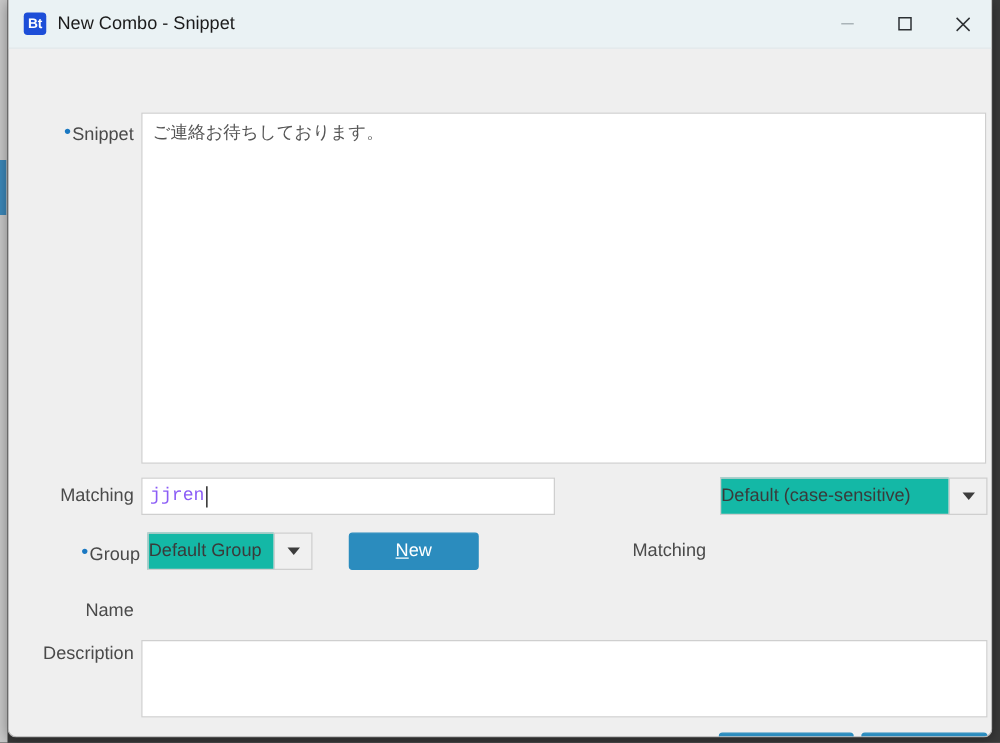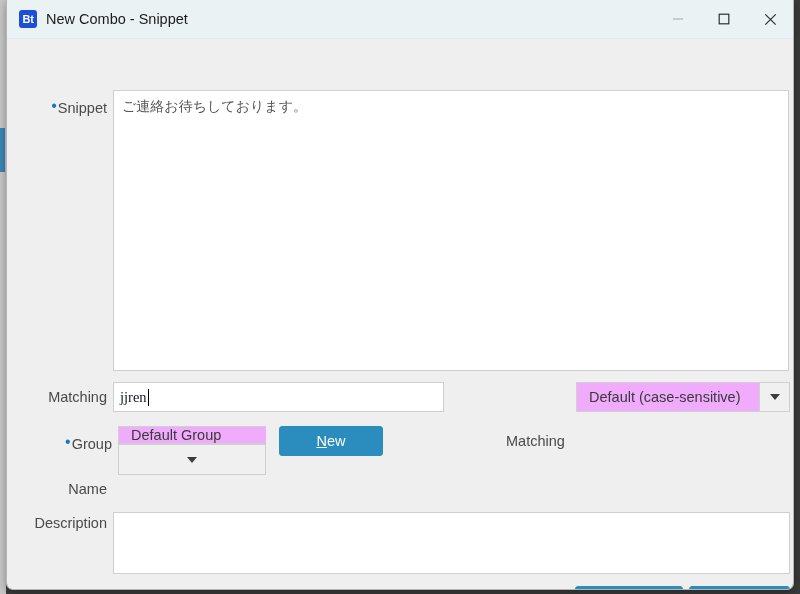--- a/index.html
+++ b/index.html
@@ -97,23 +97,23 @@
   .req-dot {
     color: #1a78c2;
     font-size: 16px;
     vertical-align: 2px;
     margin-right: 1px;
   }
 
   .field {
     background: #ffffff;
     border: 1px solid #cfcfcf;
-    font-family: Liberation Serif, serif;
-    font-size: 14.5px;
-    color: #0f172a;
+    font-family: Liberation Mono, monospace;
+    font-size: 14.5px;
+    color: #8b5cf6;
     padding: 4px 6px;
     outline: none;
     resize: none;
   }
   textarea.field { line-height: 1.45; }
 
   
   #lbl-snippet { position: absolute; left: 0px;  top: 58px;  width: 100px; }
   #snippet-box {
     position: absolute; left: 106px; top: 51px;
@@ -143,44 +143,44 @@
   #lbl-case { position: absolute; left: 441px; top: 350px; width: 122px; text-align: right; }
 
   
   .combo {
     position: absolute;
     display: flex;
     height: 30px;
   }
   .combo .cvalue {
     flex: 1 1 auto;
-    background: #f0abfc;
+    background: #14b8a6;
     border: 1px solid #cfcfcf;
     border-right: none;
     font-size: 14.5px;
     color: #3a3a3a;
     display: flex; align-items: center;
-    padding: 0 12px;
+    padding: 0 0;
     white-space: nowrap;
   }
   .combo .carrow {
     flex: 0 0 31px;
     background: #f0f0f0;
     border: 1px solid #cfcfcf;
     display: flex; align-items: center; justify-content: center;
   }
   .tri {
     width: 0; height: 0;
     border-left: 5.5px solid transparent;
     border-right: 5.5px solid transparent;
     border-top: 6px solid #3c3c3c;
   }
 
   #combo-case  { left: 569px; top: 343px; width: 214px; }
-  #combo-group { left: 111px; top: 387px; width: 148px; flex-direction: column; }
+  #combo-group { left: 111px; top: 387px; width: 132px; }
   #combo-match { left: 631px; top: 387px; width: 152px; }
 
   
   #lbl-group { position: absolute; left: 0px; top: 394px; width: 105px; }
   #btn-new {
     position: absolute; left: 272px; top: 387px;
     width: 104px; height: 30px;
     background: #2b8cbe;
     border: 1px solid #2b8cbe;
     border-radius: 3px;

